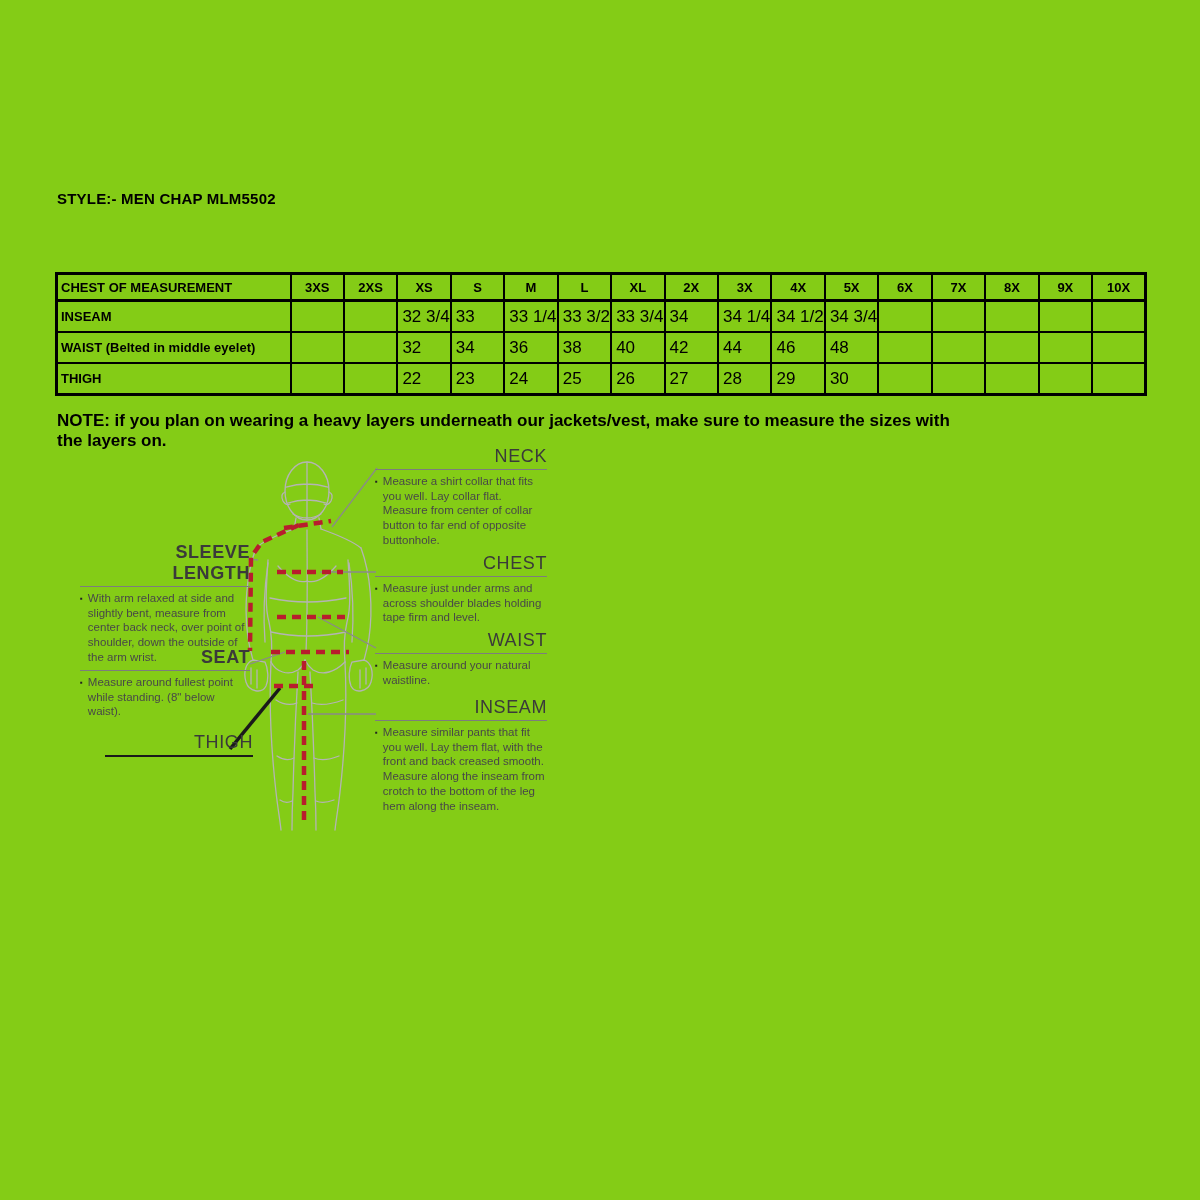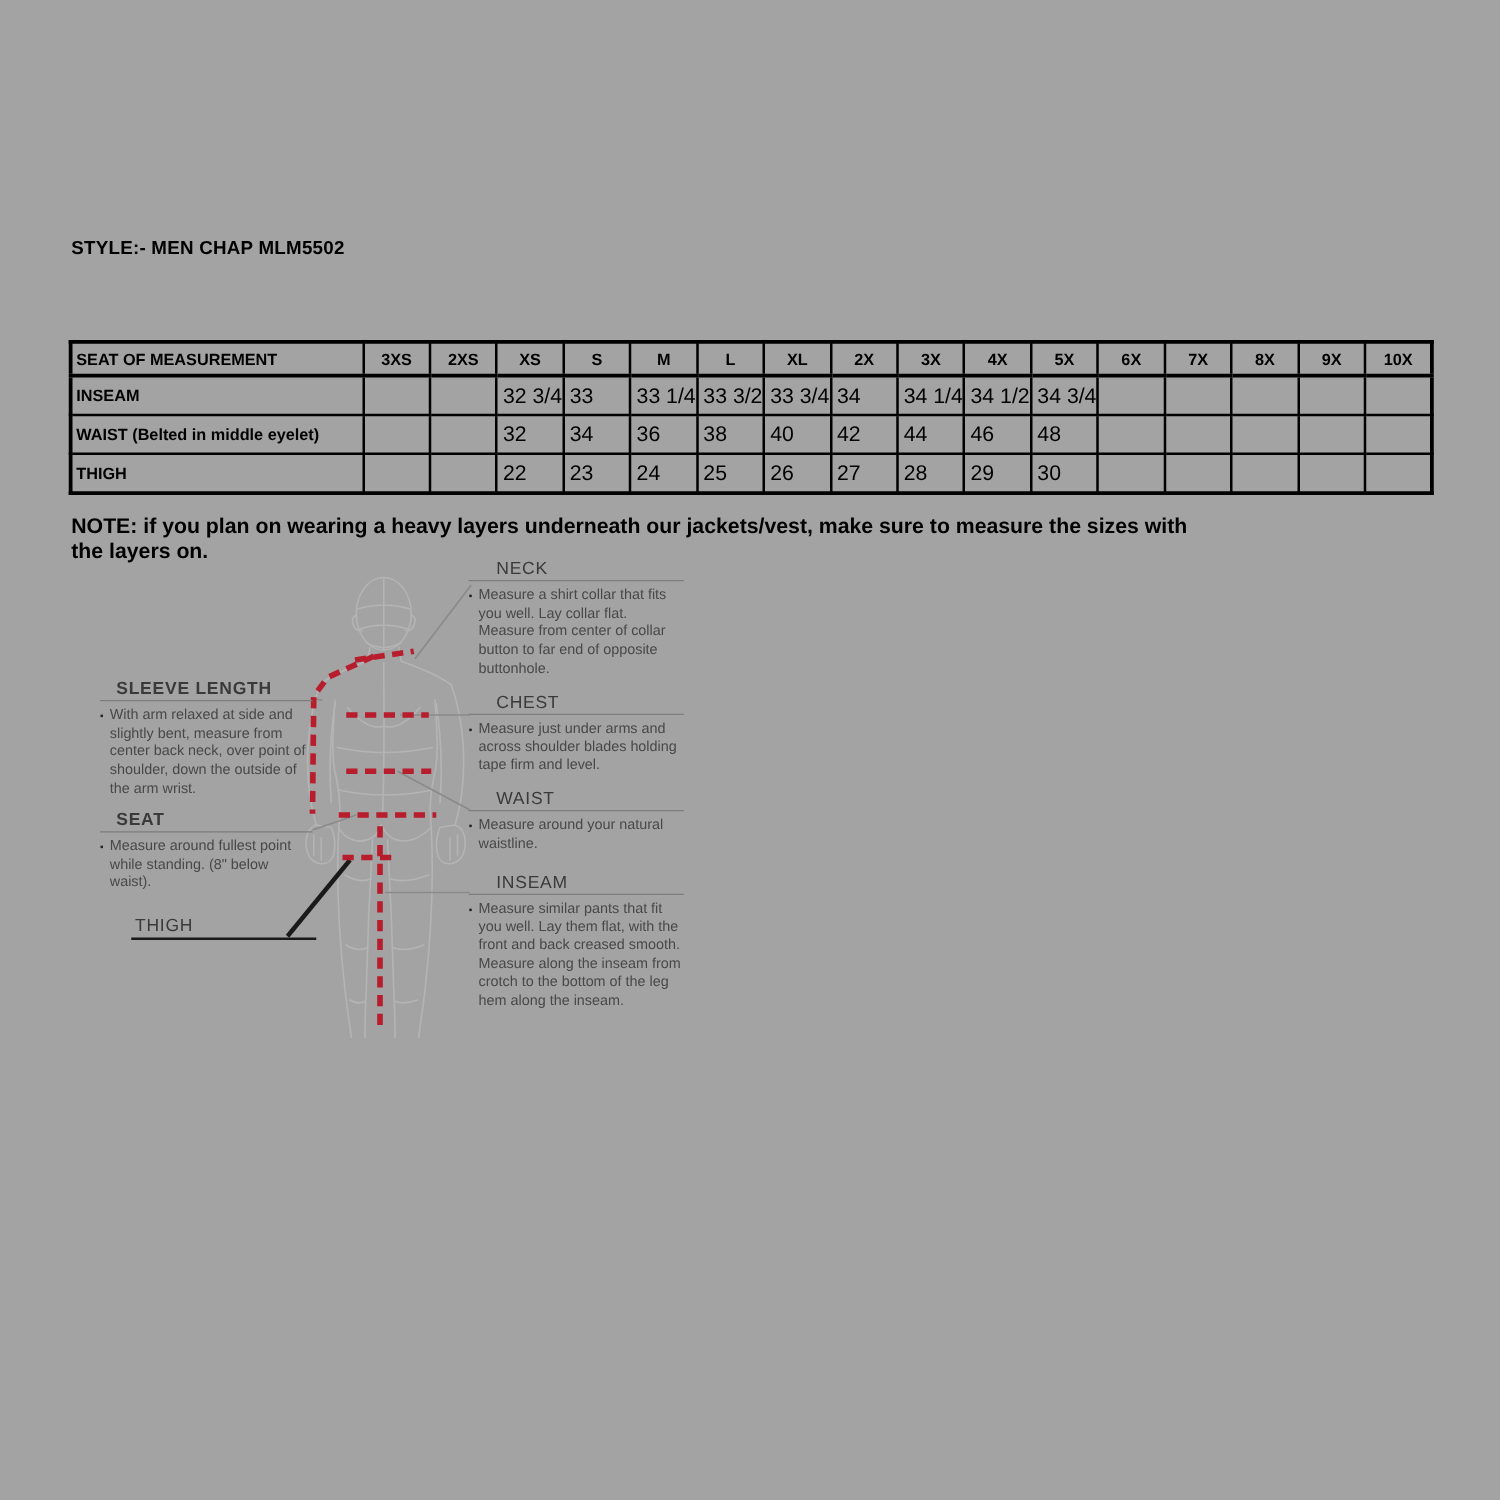--- a/index.html
+++ b/index.html
@@ -1,33 +1,33 @@
 <!DOCTYPE html>
 <html><head>
 <meta charset="utf-8">
 <style>
   html,body{margin:0;padding:0;background:#ffffff;}
-  .page{position:relative;width:1200px;height:1200px;background:#a3a3a3;overflow:hidden;
+  .page{position:relative;width:1200px;height:1200px;background:#84cc16;overflow:hidden;
         font-family:"Liberation Sans", sans-serif;color:#000;}
 
   .doc-title{position:absolute;left:57px;top:190px;font-size:15px;font-weight:bold;letter-spacing:.2px;}
 
   .table-wrap{position:absolute;left:55px;top:272px;width:1092px;}
   table.size-table{border-collapse:collapse;table-layout:fixed;width:100%;border:3px solid #000;}
   table.size-table th, table.size-table td{border:2px solid #000;padding:1px 4px;overflow:hidden;white-space:nowrap;}
   table.size-table th{height:22px;font-size:13px;font-weight:bold;text-align:center;border-bottom:3px solid #000;}
   table.size-table th.pom{text-align:left;padding-left:3px;}
   table.size-table td{height:27px;font-size:17px;font-weight:normal;text-align:left;vertical-align:middle;}
   table.size-table td.rowlabel{font-weight:bold;font-size:13px;padding-left:3px;}
 
   .note-line{position:absolute;left:57px;top:411px;width:920px;font-size:17px;font-weight:bold;}
 
   
   .mlabel{position:absolute;color:#3f3f3f;}
-  .mtitle{display:block;font-size:14px;letter-spacing:.6px;color:#3a3a3a;padding-bottom:2px;}
+  .mtitle{display:block;font-size:18px;letter-spacing:.6px;color:#3a3a3a;padding-bottom:2px;text-align:right;}
   .mrule{border-bottom:1px solid #7d7d7d;}
   .mrule-dark{border-bottom:2px solid #1a1a1a;}
   .mtext{display:flex;gap:5px;margin-top:4px;font-size:11.5px;line-height:1.28;color:#484848;}
   .bullet{font-size:8px;line-height:15px;color:#222;}
   .indent-r .mtitle{padding-left:22px;}
   .indent-l .mtitle{padding-left:13px;font-weight:bold;}
   .mtext.nobullet{font-size:12.5px;line-height:1.35;color:#333;margin-top:8px;}
 
   .diagram-svg{position:absolute;left:60px;top:440px;width:500px;height:400px;}
 </style>
@@ -39,21 +39,21 @@
   <div class="doc-title">STYLE:- MEN CHAP MLM5502</div>
 
   <div class="table-wrap">
     <table class="size-table">
       <colgroup>
         <col style="width:234px">
         <col span="16">
       </colgroup>
       <thead>
         <tr>
-            <th class="pom">SEAT OF MEASUREMENT</th>
+            <th class="pom">CHEST OF MEASUREMENT</th>
             <th>3XS</th>
             <th>2XS</th>
             <th>XS</th>
             <th>S</th>
             <th>M</th>
             <th>L</th>
             <th>XL</th>
             <th>2X</th>
             <th>3X</th>
             <th>4X</th>

